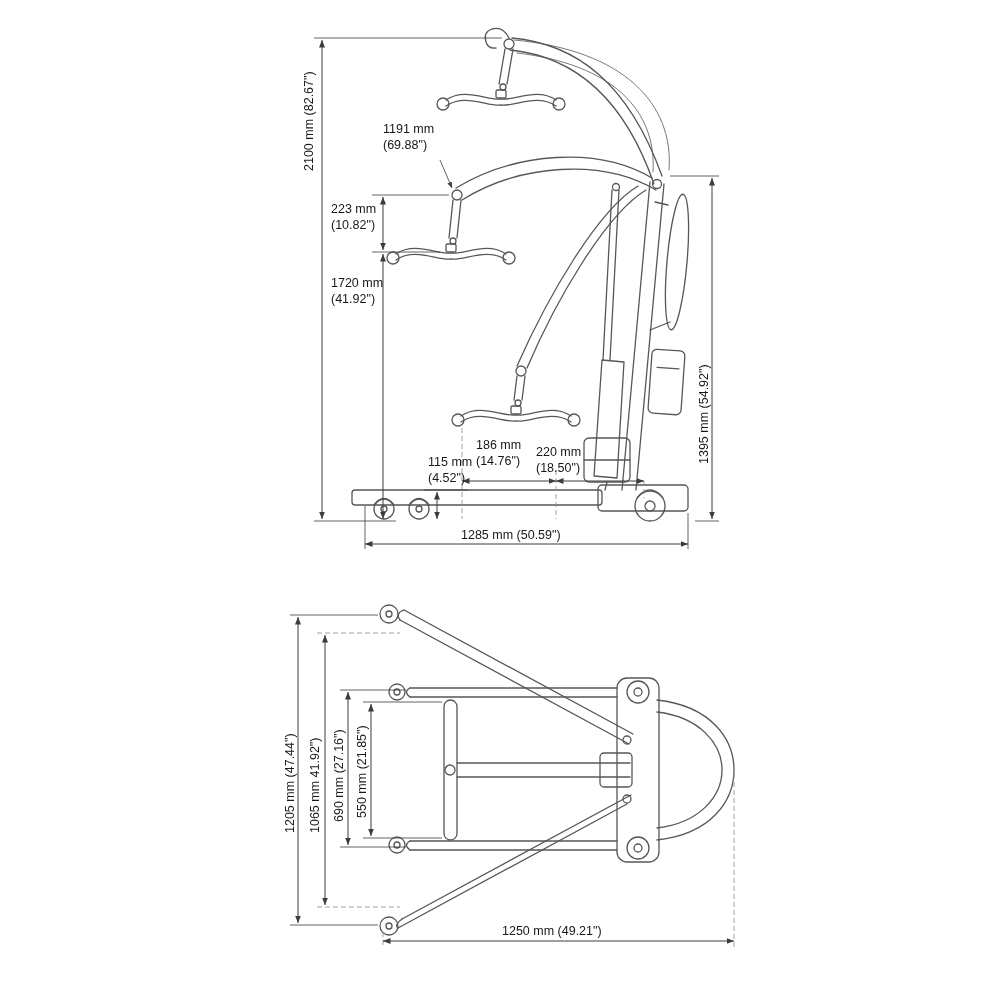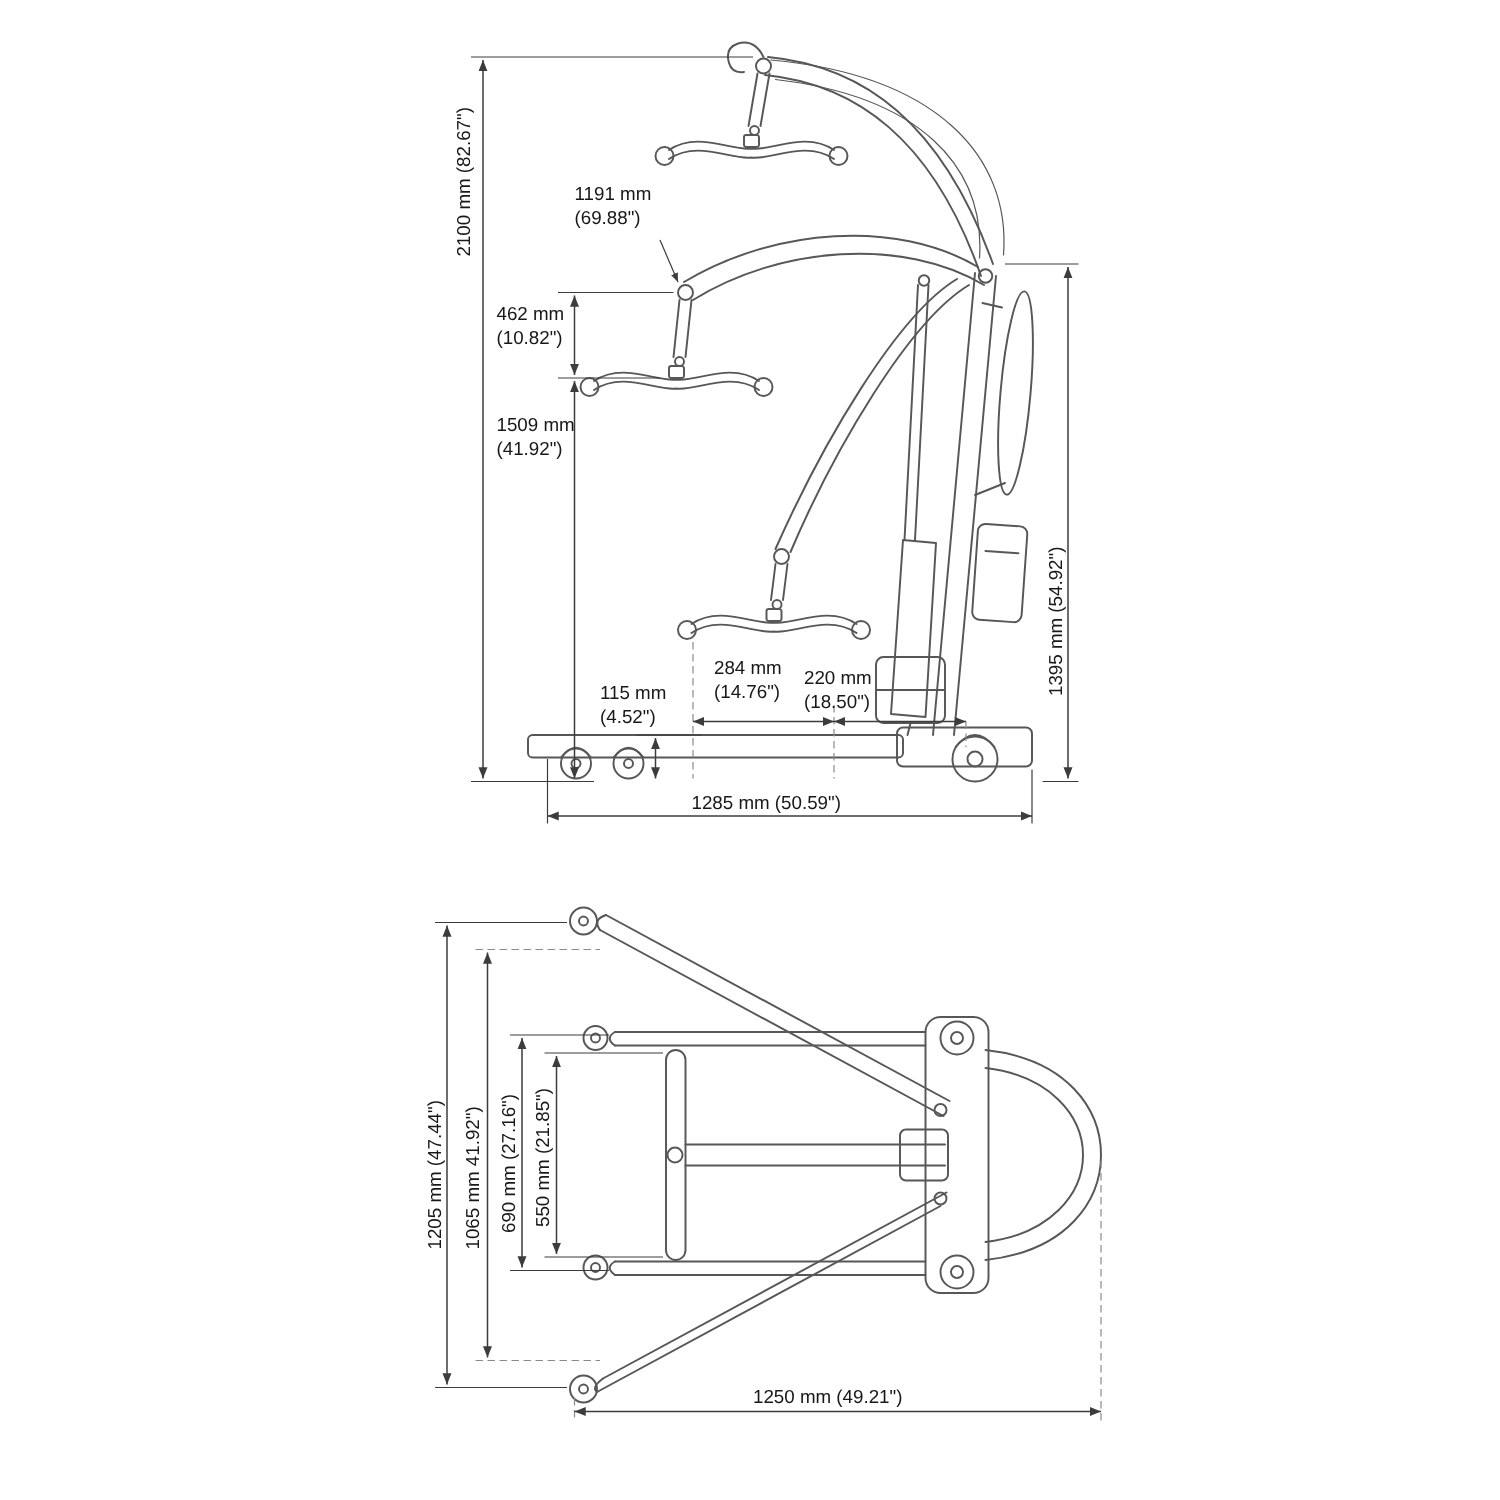--- a/index.html
+++ b/index.html
@@ -221,42 +221,42 @@
   </svg>
 
   <div class="label rot" style="left:302px;top:171px">2100 mm (82.67")</div>
 
   <div class="label" style="left:383px;top:122px">
     <div>1191 mm</div>
     <div>(69.88")</div>
   </div>
 
   <div class="label" style="left:331px;top:202px">
-    <div>462 mm</div>
+    <div>223 mm</div>
     <div>(10.82")</div>
   </div>
 
   <div class="label" style="left:331px;top:276px">
-    <div>1509 mm</div>
+    <div>1720 mm</div>
     <div>(41.92")</div>
   </div>
 
   <div class="label rot" style="left:697px;top:464px">1395 mm (54.92")</div>
 
   <div class="label" style="left:476px;top:438px">
-    <div>284 mm</div>
+    <div>186 mm</div>
     <div>(14.76")</div>
   </div>
 
   <div class="label" style="left:536px;top:445px">
     <div>220 mm</div>
     <div>(18.50")</div>
   </div>
 
-  <div class="label" style="left:400px;top:455px">
+  <div class="label" style="left:428px;top:455px">
     <div>115 mm</div>
     <div>(4.52")</div>
   </div>
 
   <div class="label" style="left:461px;top:528px">1285 mm (50.59")</div>
 
   <div class="label rot" style="left:283px;top:833px">1205 mm (47.44")</div>
   <div class="label rot" style="left:308px;top:833px">1065 mm 41.92")</div>
   <div class="label rot" style="left:332px;top:822px">690 mm (27.16")</div>
   <div class="label rot" style="left:355px;top:818px">550 mm (21.85")</div>

